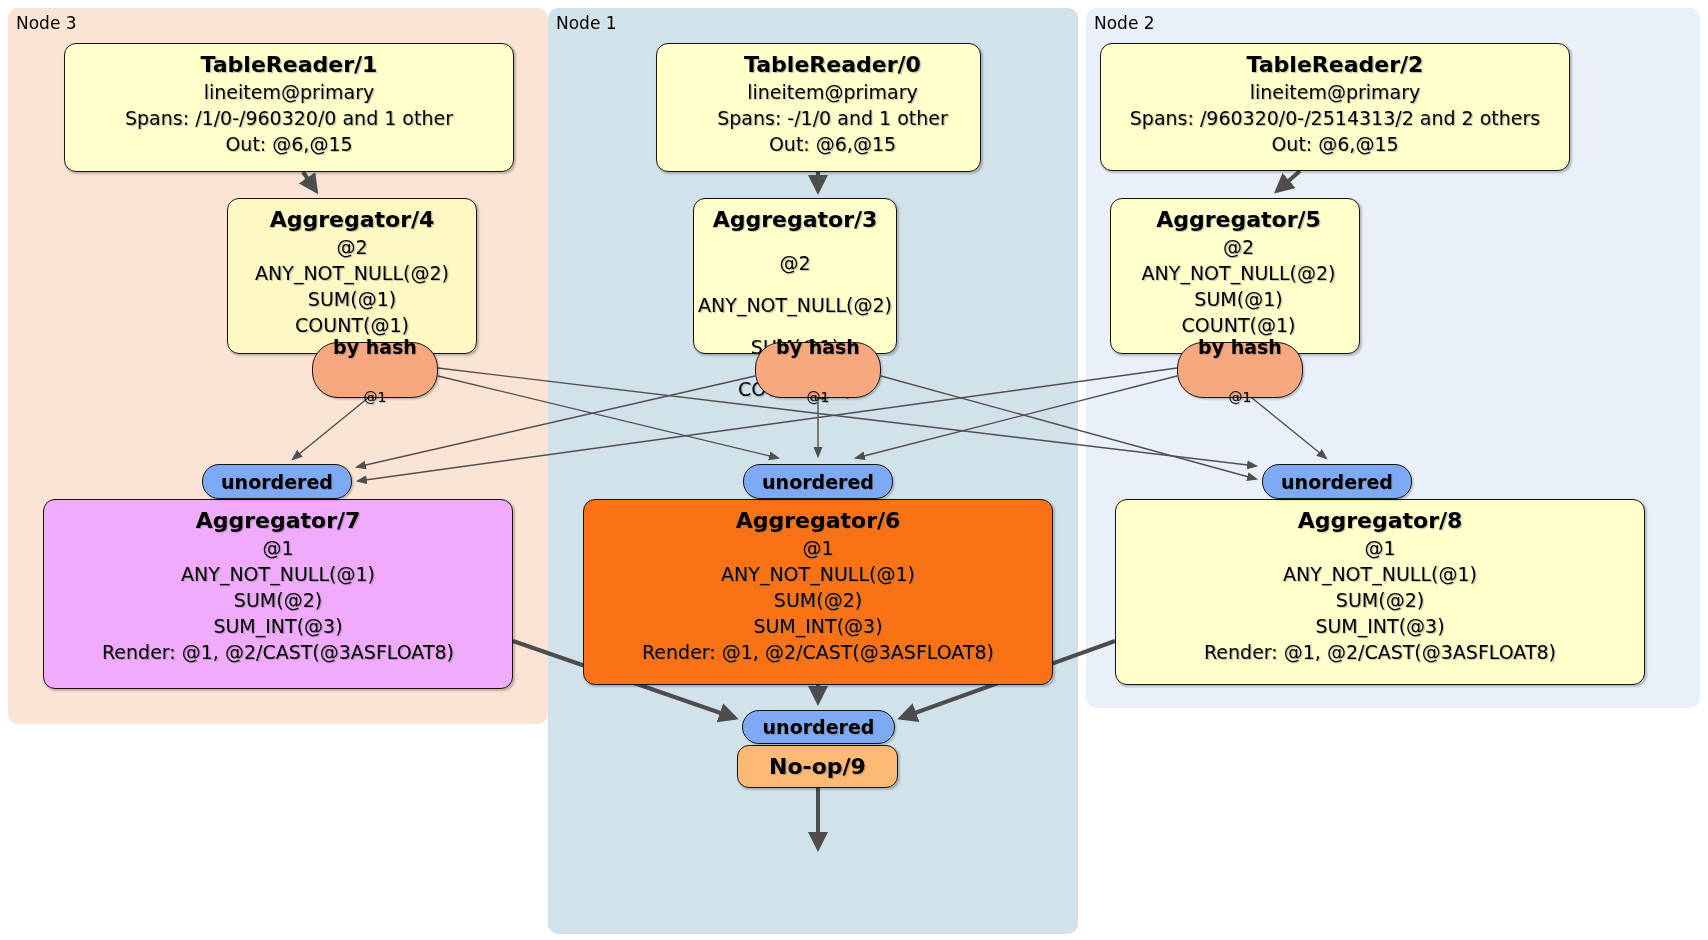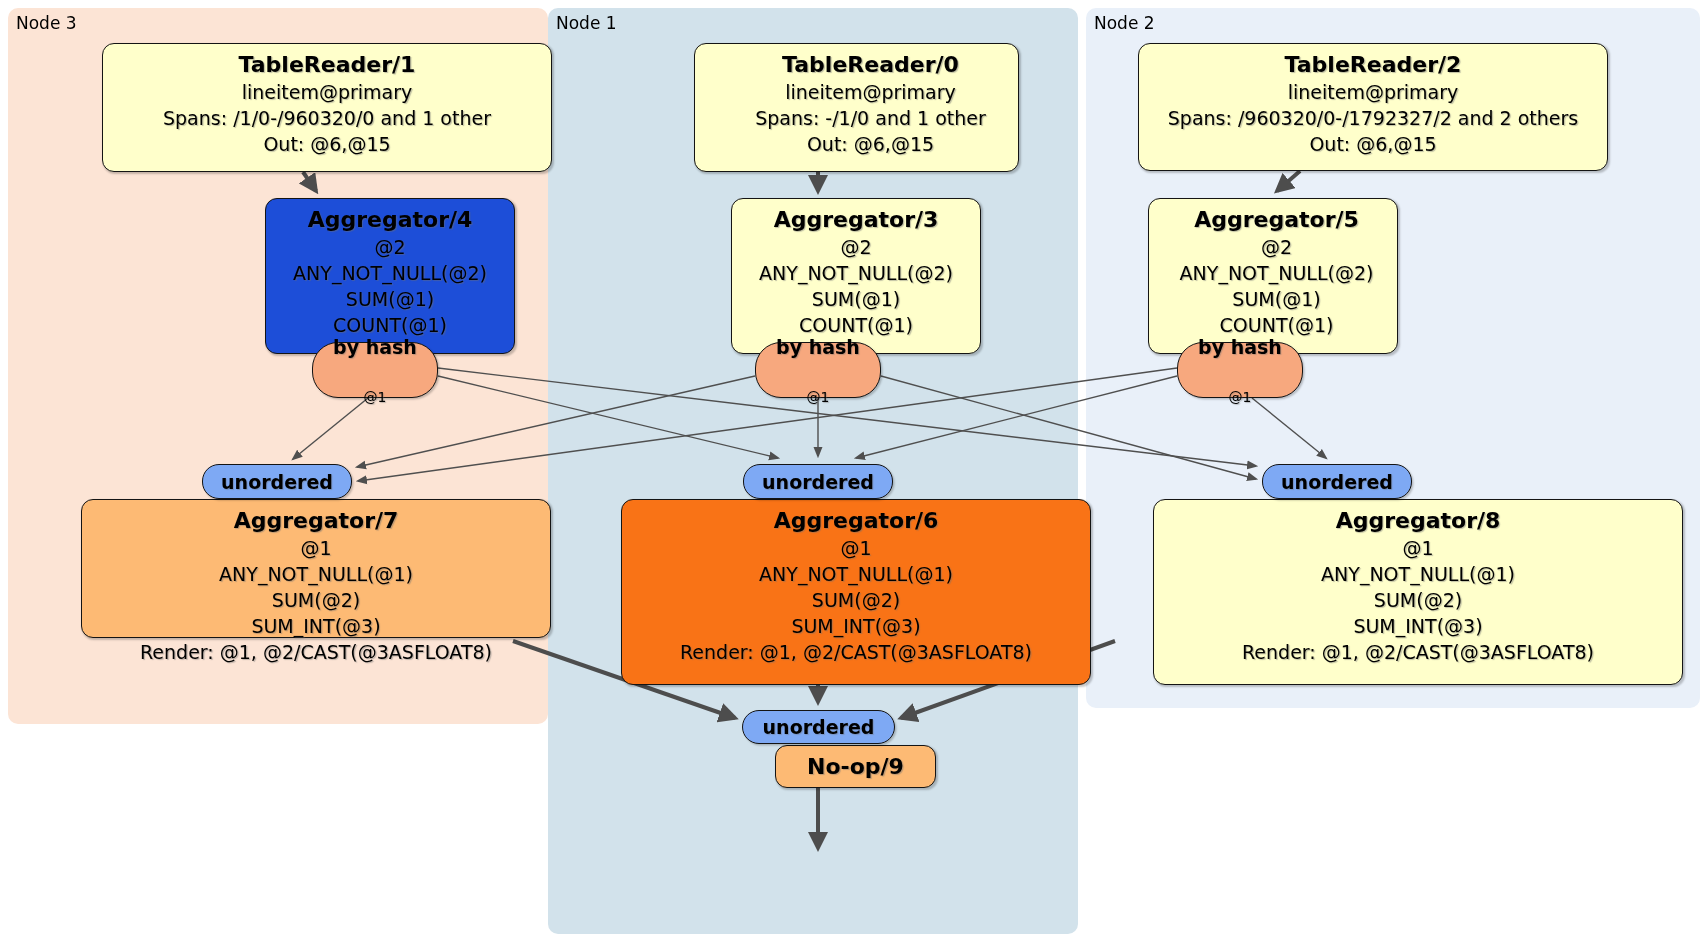--- a/index.html
+++ b/index.html
@@ -9,21 +9,20 @@
   }
   .region{position:absolute;border-radius:10px;}
   .region-label{position:absolute;left:8px;top:5px;font-size:17px;color:#000;}
   #edges{position:absolute;left:0;top:0;z-index:2;}
   .box{
     position:absolute;z-index:3;background:#ffffcb;border:1.6px solid #141414;
     border-radius:12px;display:flex;flex-direction:column;align-items:center;
     justify-content:flex-start;padding-top:7px;box-sizing:border-box;
     box-shadow:1.5px 1.5px 2px rgba(0,0,0,0.22);
     text-shadow:1.2px 1.2px 1px rgba(110,110,110,0.45);
-    margin-left:38px;
   }
   .box-title{font-size:22px;font-weight:bold;line-height:28px;white-space:nowrap;}
   .box-line{font-size:19px;line-height:26px;white-space:nowrap;}
   .pill{
     position:absolute;z-index:4;border:1.6px solid #141414;
     display:flex;flex-direction:column;align-items:center;justify-content:center;
     box-sizing:border-box;box-shadow:1.5px 1.5px 2px rgba(0,0,0,0.22);
     text-shadow:1px 1px 1px rgba(110,110,110,0.4);
     gap:31px;
   }
@@ -87,45 +86,45 @@
     </div>
     <div class="box" style="left: 656px; top: 43px; width: 325px; height: 129px; background: rgb(255, 255, 203); padding-left: 28px;">
       <div class="box-title">TableReader/0</div>
       <div class="box-line">lineitem@primary</div>
       <div class="box-line">Spans: -/1/0 and 1 other</div>
       <div class="box-line">Out: @6,@15</div>
     </div>
     <div class="box" style="left: 1100px; top: 43px; width: 470px; height: 128px; background: rgb(255, 255, 203);">
       <div class="box-title">TableReader/2</div>
       <div class="box-line">lineitem@primary</div>
-      <div class="box-line">Spans: /960320/0-/1792327/2 and 2 others</div>
+      <div class="box-line">Spans: /960320/0-/2514313/2 and 2 others</div>
       <div class="box-line">Out: @6,@15</div>
     </div>
-    <div class="box" style="left: 227px; top: 198px; width: 250px; height: 156px; background: #1d4ed8;">
+    <div class="box" style="left: 227px; top: 198px; width: 250px; height: 156px; background: #fef9c3;">
       <div class="box-title">Aggregator/4</div>
       <div class="box-line">@2</div>
       <div class="box-line">ANY_NOT_NULL(@2)</div>
       <div class="box-line">SUM(@1)</div>
       <div class="box-line">COUNT(@1)</div>
     </div>
-    <div class="box" style="left: 693px; top: 198px; width: 250px; height: 156px; background: rgb(255, 255, 203);">
+    <div class="box" style="left: 693px; top: 198px; width: 204px; height: 156px; background: rgb(255, 255, 203); gap: 16px;">
       <div class="box-title">Aggregator/3</div>
       <div class="box-line">@2</div>
       <div class="box-line">ANY_NOT_NULL(@2)</div>
       <div class="box-line">SUM(@1)</div>
       <div class="box-line">COUNT(@1)</div>
     </div>
     <div class="box" style="left: 1110px; top: 198px; width: 250px; height: 156px; background: rgb(255, 255, 203); padding-left: 7px;">
       <div class="box-title">Aggregator/5</div>
       <div class="box-line">@2</div>
       <div class="box-line">ANY_NOT_NULL(@2)</div>
       <div class="box-line">SUM(@1)</div>
       <div class="box-line">COUNT(@1)</div>
     </div>
-    <div class="box" style="left: 43px; top: 499px; width: 470px; height: 139px; background: #fdba74;">
+    <div class="box" style="left: 43px; top: 499px; width: 470px; height: 190px; background: #f0abfc;">
       <div class="box-title">Aggregator/7</div>
       <div class="box-line">@1</div>
       <div class="box-line">ANY_NOT_NULL(@1)</div>
       <div class="box-line">SUM(@2)</div>
       <div class="box-line">SUM_INT(@3)</div>
       <div class="box-line">Render: @1, @2/CAST(@3ASFLOAT8)</div>
     </div>
     <div class="box" style="left: 583px; top: 499px; width: 470px; height: 186px; background: #f97316;">
       <div class="box-title">Aggregator/6</div>
       <div class="box-line">@1</div>

